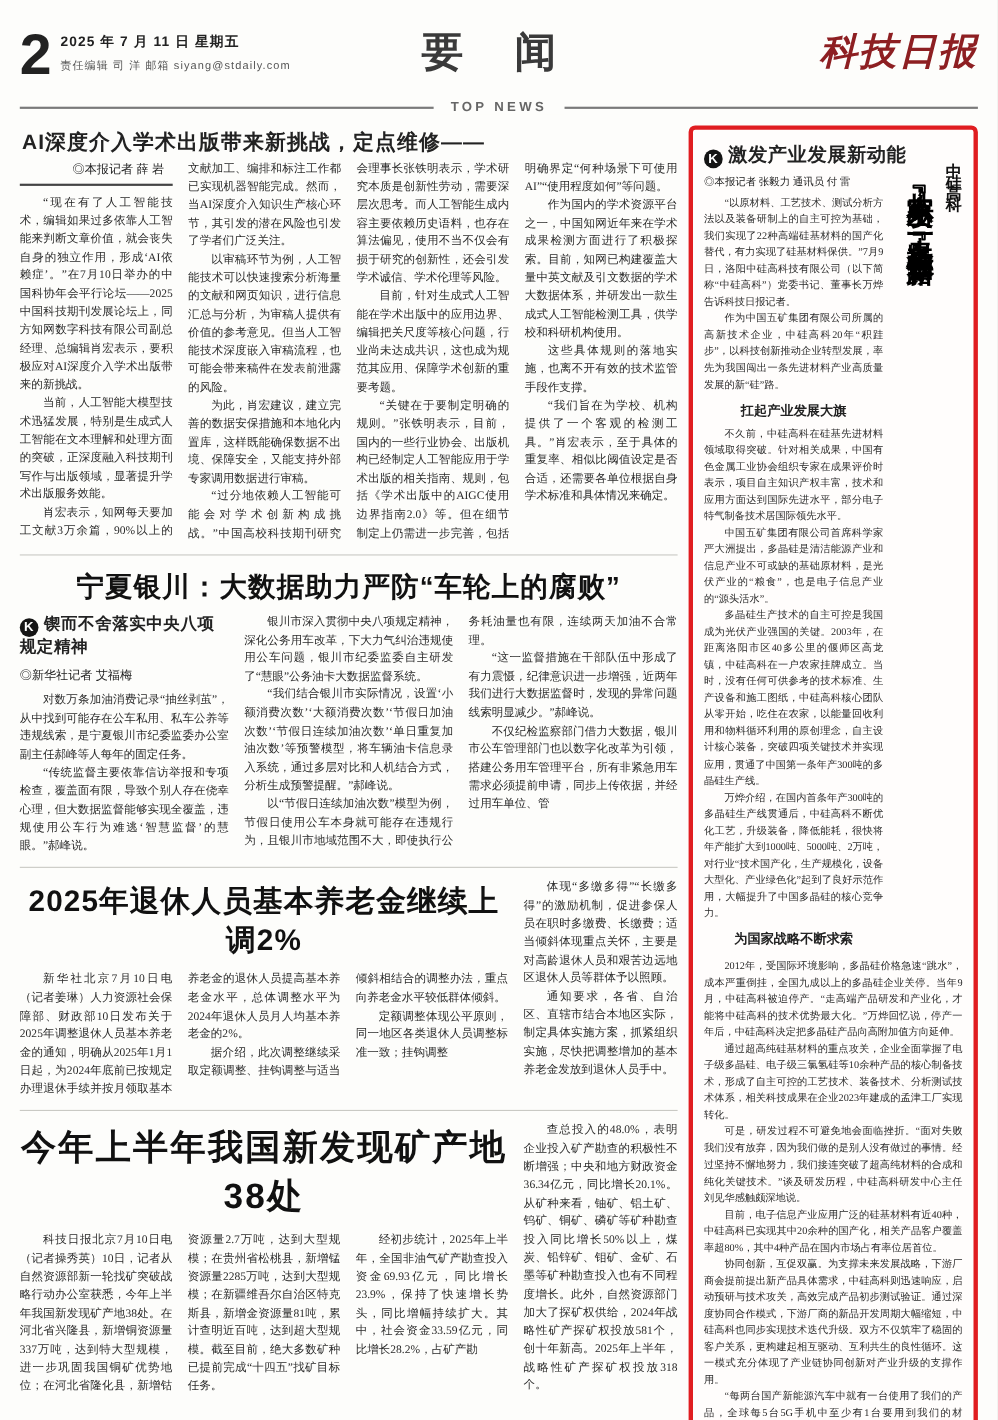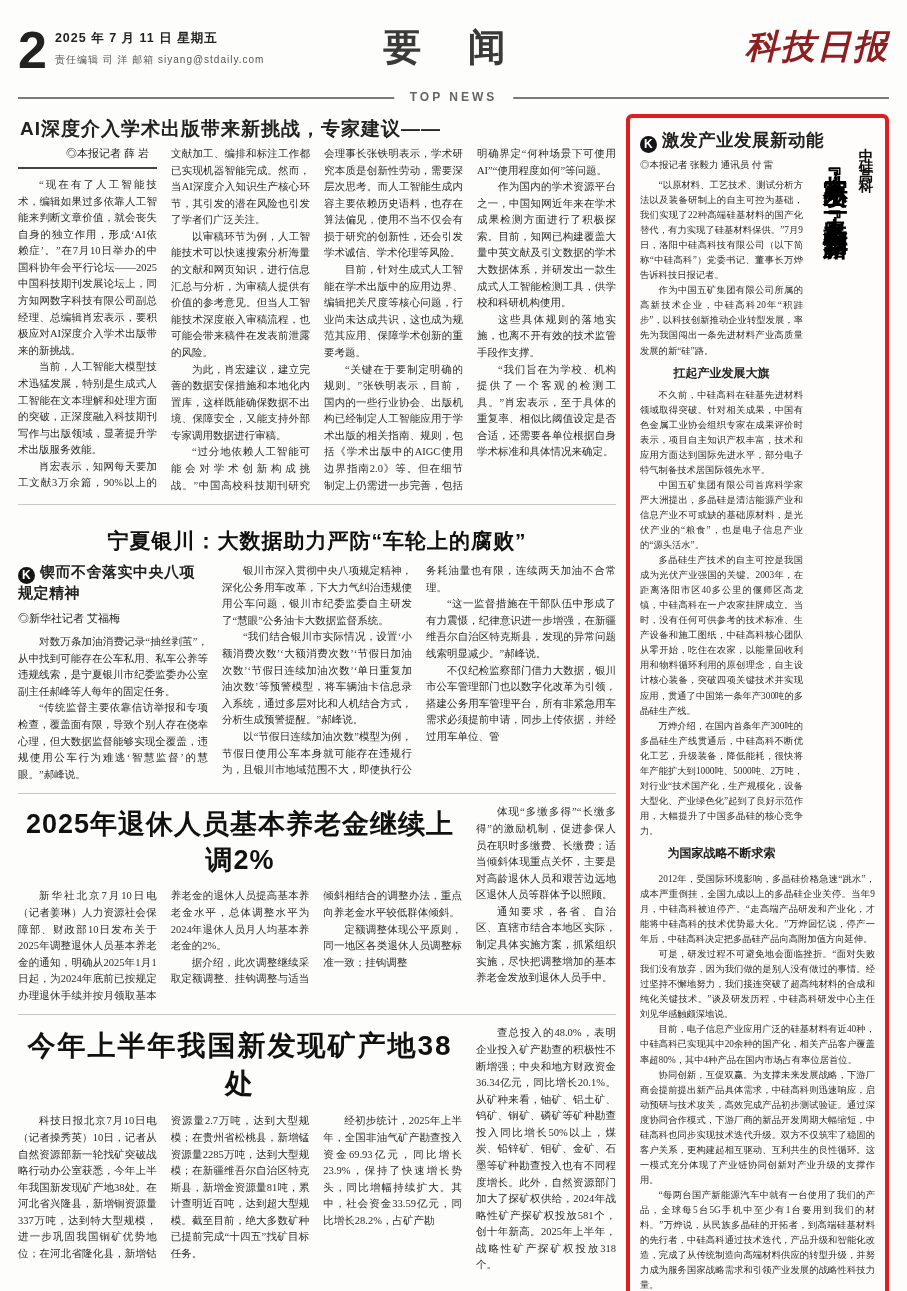--- a/index.html
+++ b/index.html
@@ -42,23 +42,23 @@
   
   .a-kicker { font-size:19px; margin:2px 0 4px 2px; letter-spacing:1px; }
   .a-headline { font-size:40px; letter-spacing:3px; margin:2px 0 10px 0; }
   .cols4 { column-count:4; column-gap:14px; }
   .cols3 { column-count:3; column-gap:14px; }
   .flexart { display:flex; gap:14px; }
   .flexart .mainpart { flex:1; }
   .sidecol { width:140px; flex:none; }
   .sidecol p { font-size:10.5px; line-height:1.58; text-align:justify; text-indent:2em; color:#2b2b2b; }
   
-  .b-headline { font-size:21px; letter-spacing:1px; margin:12px 0 8px 0; }
+  .b-headline { font-size:25px; letter-spacing:1px; margin:2px 0 8px 0; }
   .c-headline { font-size:27px; letter-spacing:1px; margin:2px 0 10px 0; }
-  .d-headline { font-size:28px; letter-spacing:2px; margin:2px 0 10px 0; }
+  .d-headline { font-size:32px; letter-spacing:2px; margin:2px 0 10px 0; }
   
   .redbox { border:4px solid #e01d20; border-radius:6px; padding:10px 10px 8px 10px; background:#fffdfc; }
   .rb-flex { display:flex; }
   .rb-body { flex:1; min-width:0; }
   .rb-kicker { font-size:17.5px; letter-spacing:0.5px; margin-bottom:6px; white-space:nowrap; }
   .rb-byline { font-size:9.5px; margin-bottom:6px; }
   .rb-body p, .rb-wide p { font-size:9.3px; line-height:1.62; text-align:justify; text-indent:2em; color:#2b2b2b; }
   .rb-subhead { font-family:"Liberation Sans",sans-serif; font-weight:bold; font-size:12px; text-align:center; margin:6px 0; }
   .vtitle-wrap { display:flex; flex-direction:row; flex:none; }
   .vtitle-big { writing-mode:vertical-rl; text-orientation:upright; font-family:"Liberation Sans",sans-serif;
@@ -90,21 +90,21 @@
   <div class="hdr-rule">
     <div class="line"></div>
     <span class="topnews">TOP NEWS</span>
   </div>
 
   <div class="main">
 
     <div class="colL">
 
       <div>
-        <div class="kicker a-kicker">AI深度介入学术出版带来新挑战，专家建议——</div>
+        <div class="kicker a-kicker">AI深度介入学术出版带来新挑战，定点维修——</div>
         <div class="cols cols4">
           <div style="break-inside:avoid;">
             <div class="byline" style="font-family:'Liberation Sans',sans-serif;margin-left:48px;">◎本报记者  薛 岩</div>
             <div class="byline-rule"></div>
           </div>
           <div>
               <p>“现在有了人工智能技术，编辑如果过多依靠人工智能来判断文章价值，就会丧失自身的独立作用，形成‘AI依赖症’。”在7月10日举办的中国科协年会平行论坛——2025中国科技期刊发展论坛上，同方知网数字科技有限公司副总经理、总编辑肖宏表示，要积极应对AI深度介入学术出版带来的新挑战。</p>
               <p>当前，人工智能大模型技术迅猛发展，特别是生成式人工智能在文本理解和处理方面的突破，正深度融入科技期刊写作与出版领域，显著提升学术出版服务效能。</p>
               <p>肖宏表示，知网每天要加工文献3万余篇，90%以上的文献加工、编排和标注工作都已实现机器智能完成。然而，当AI深度介入知识生产核心环节，其引发的潜在风险也引发了学者们广泛关注。</p>
               <p>以审稿环节为例，人工智能技术可以快速搜索分析海量的文献和网页知识，进行信息汇总与分析，为审稿人提供有价值的参考意见。但当人工智能技术深度嵌入审稿流程，也可能会带来稿件在发表前泄露的风险。</p>
@@ -129,21 +129,21 @@
               <div style="break-inside:avoid; margin-bottom:8px;">
                 <div class="kicker kickerbox"><span class="klogo">K</span><span>锲而不舍落实中央八项规定精神</span></div>
                 <div class="byline" style="margin-top:8px; font-family:'Liberation Sans',sans-serif;">◎新华社记者  艾福梅</div>
               </div>
               <div>
                   <p>对数万条加油消费记录“抽丝剥茧”，从中找到可能存在公车私用、私车公养等违规线索，是宁夏银川市纪委监委办公室副主任郝峰等人每年的固定任务。</p>
                   <p>“传统监督主要依靠信访举报和专项检查，覆盖面有限，导致个别人存在侥幸心理，但大数据监督能够实现全覆盖，违规使用公车行为难逃‘智慧监督’的慧眼。”郝峰说。</p>
                   <p>银川市深入贯彻中央八项规定精神，深化公务用车改革，下大力气纠治违规使用公车问题，银川市纪委监委自主研发了“慧眼”公务油卡大数据监督系统。</p>
                   <p>“我们结合银川市实际情况，设置‘小额消费次数’‘大额消费次数’‘节假日加油次数’‘节假日连续加油次数’‘单日重复加油次数’等预警模型，将车辆油卡信息录入系统，通过多层对比和人机结合方式，分析生成预警提醒。”郝峰说。</p>
                   <p>以“节假日连续加油次数”模型为例，节假日使用公车本身就可能存在违规行为，且银川市地域范围不大，即使执行公务耗油量也有限，连续两天加油不合常理。</p>
-                  <p>“这一监督措施在干部队伍中形成了有力震慑，纪律意识进一步增强，在新疆维吾尔自治区特克斯县，发现的异常问题线索明显减少。”郝峰说。</p>
+                  <p>“这一监督措施在干部队伍中形成了有力震慑，纪律意识进一步增强，近两年我们进行大数据监督时，发现的异常问题线索明显减少。”郝峰说。</p>
                   <p>不仅纪检监察部门借力大数据，银川市公车管理部门也以数字化改革为引领，搭建公务用车管理平台，所有非紧急用车需求必须提前申请，同步上传依据，并经过用车单位、管</p>
                 </div>
             </div>
           </div>
         </div>
       </div>
 
       <div class="divider"></div>
 
       <div>
@@ -202,20 +202,21 @@
               </div>
             <div class="rb-subhead">为国家战略不断求索</div>
           </div>
           <div class="vtitle-wrap">
             <div class="vtitle-big">从农家『出发』，走出一条『硅』基创新路</div>
             <div class="vtitle-small">中硅高科：</div>
           </div>
         </div>
         <div class="rb-wide">
             <p>2012年，受国际环境影响，多晶硅价格急速“跳水”，成本严重倒挂，全国九成以上的多晶硅企业关停。当年9月，中硅高科被迫停产。“走高端产品研发和产业化，才能将中硅高科的技术优势最大化。”万烨回忆说，停产一年后，中硅高科决定把多晶硅产品向高附加值方向延伸。</p>
+            <p>通过超高纯硅基材料的重点攻关，企业全面掌握了电子级多晶硅、电子级三氯氢硅等10余种产品的核心制备技术，形成了自主可控的工艺技术、装备技术、分析测试技术体系，相关科技成果在企业2023年建成的孟津工厂实现转化。</p>
             <p>可是，研发过程不可避免地会面临挫折。“面对失败我们没有放弃，因为我们做的是别人没有做过的事情。经过坚持不懈地努力，我们接连突破了超高纯材料的合成和纯化关键技术。”谈及研发历程，中硅高科研发中心主任刘见华感触颇深地说。</p>
             <p>目前，电子信息产业应用广泛的硅基材料有近40种，中硅高科已实现其中20余种的国产化，相关产品客户覆盖率超80%，其中4种产品在国内市场占有率位居首位。</p>
             <p>协同创新，互促双赢。为支撑未来发展战略，下游厂商会提前提出新产品具体需求，中硅高科则迅速响应，启动预研与技术攻关，高效完成产品初步测试验证。通过深度协同合作模式，下游厂商的新品开发周期大幅缩短，中硅高科也同步实现技术迭代升级。双方不仅筑牢了稳固的客户关系，更构建起相互驱动、互利共生的良性循环。这一模式充分体现了产业链协同创新对产业升级的支撑作用。</p>
             <p>“每两台国产新能源汽车中就有一台使用了我们的产品，全球每5台5G手机中至少有1台要用到我们的材料。”万烨说，从民族多晶硅的开拓者，到高端硅基材料的先行者，中硅高科通过技术迭代，产品升级和智能化改造，完成了从传统制造向高端材料供应的转型升级，并努力成为服务国家战略需求和引领产业发展的战略性科技力量。</p>
           </div>
       </div>
 
     </div>
   </div>
 

